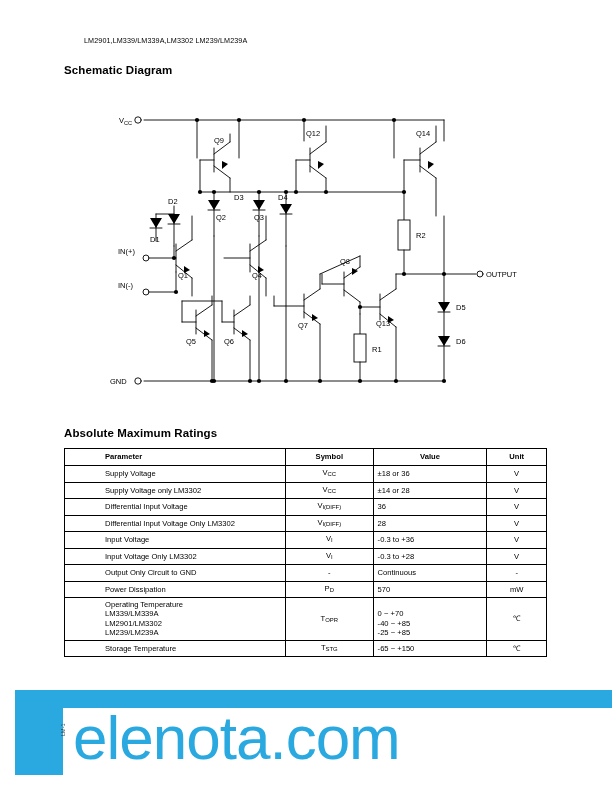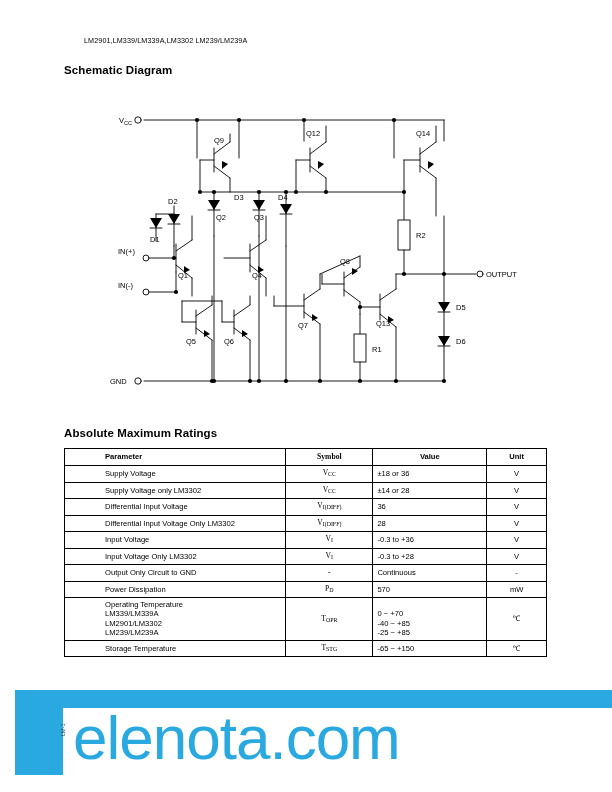--- a/index.html
+++ b/index.html
@@ -72,21 +72,20 @@
     height: 12px;
   }
   .ratings-table th.c-param, .ratings-table td.c-param {
     width: 207px;
     text-align: left;
     padding-left: 40px;
   }
   .ratings-table th.c-symbol, .ratings-table td.c-symbol {
     width: 92px;
     text-align: center;
-    font-family: Liberation Serif, serif;
   }
   .ratings-table th.c-value, .ratings-table td.c-value {
     width: 122px;
   }
   .ratings-table th.c-unit, .ratings-table td.c-unit {
     width: 60px;
     text-align: center;
     margin-left: 40px;
   }
   .ratings-table td { height: 11.5px; }

